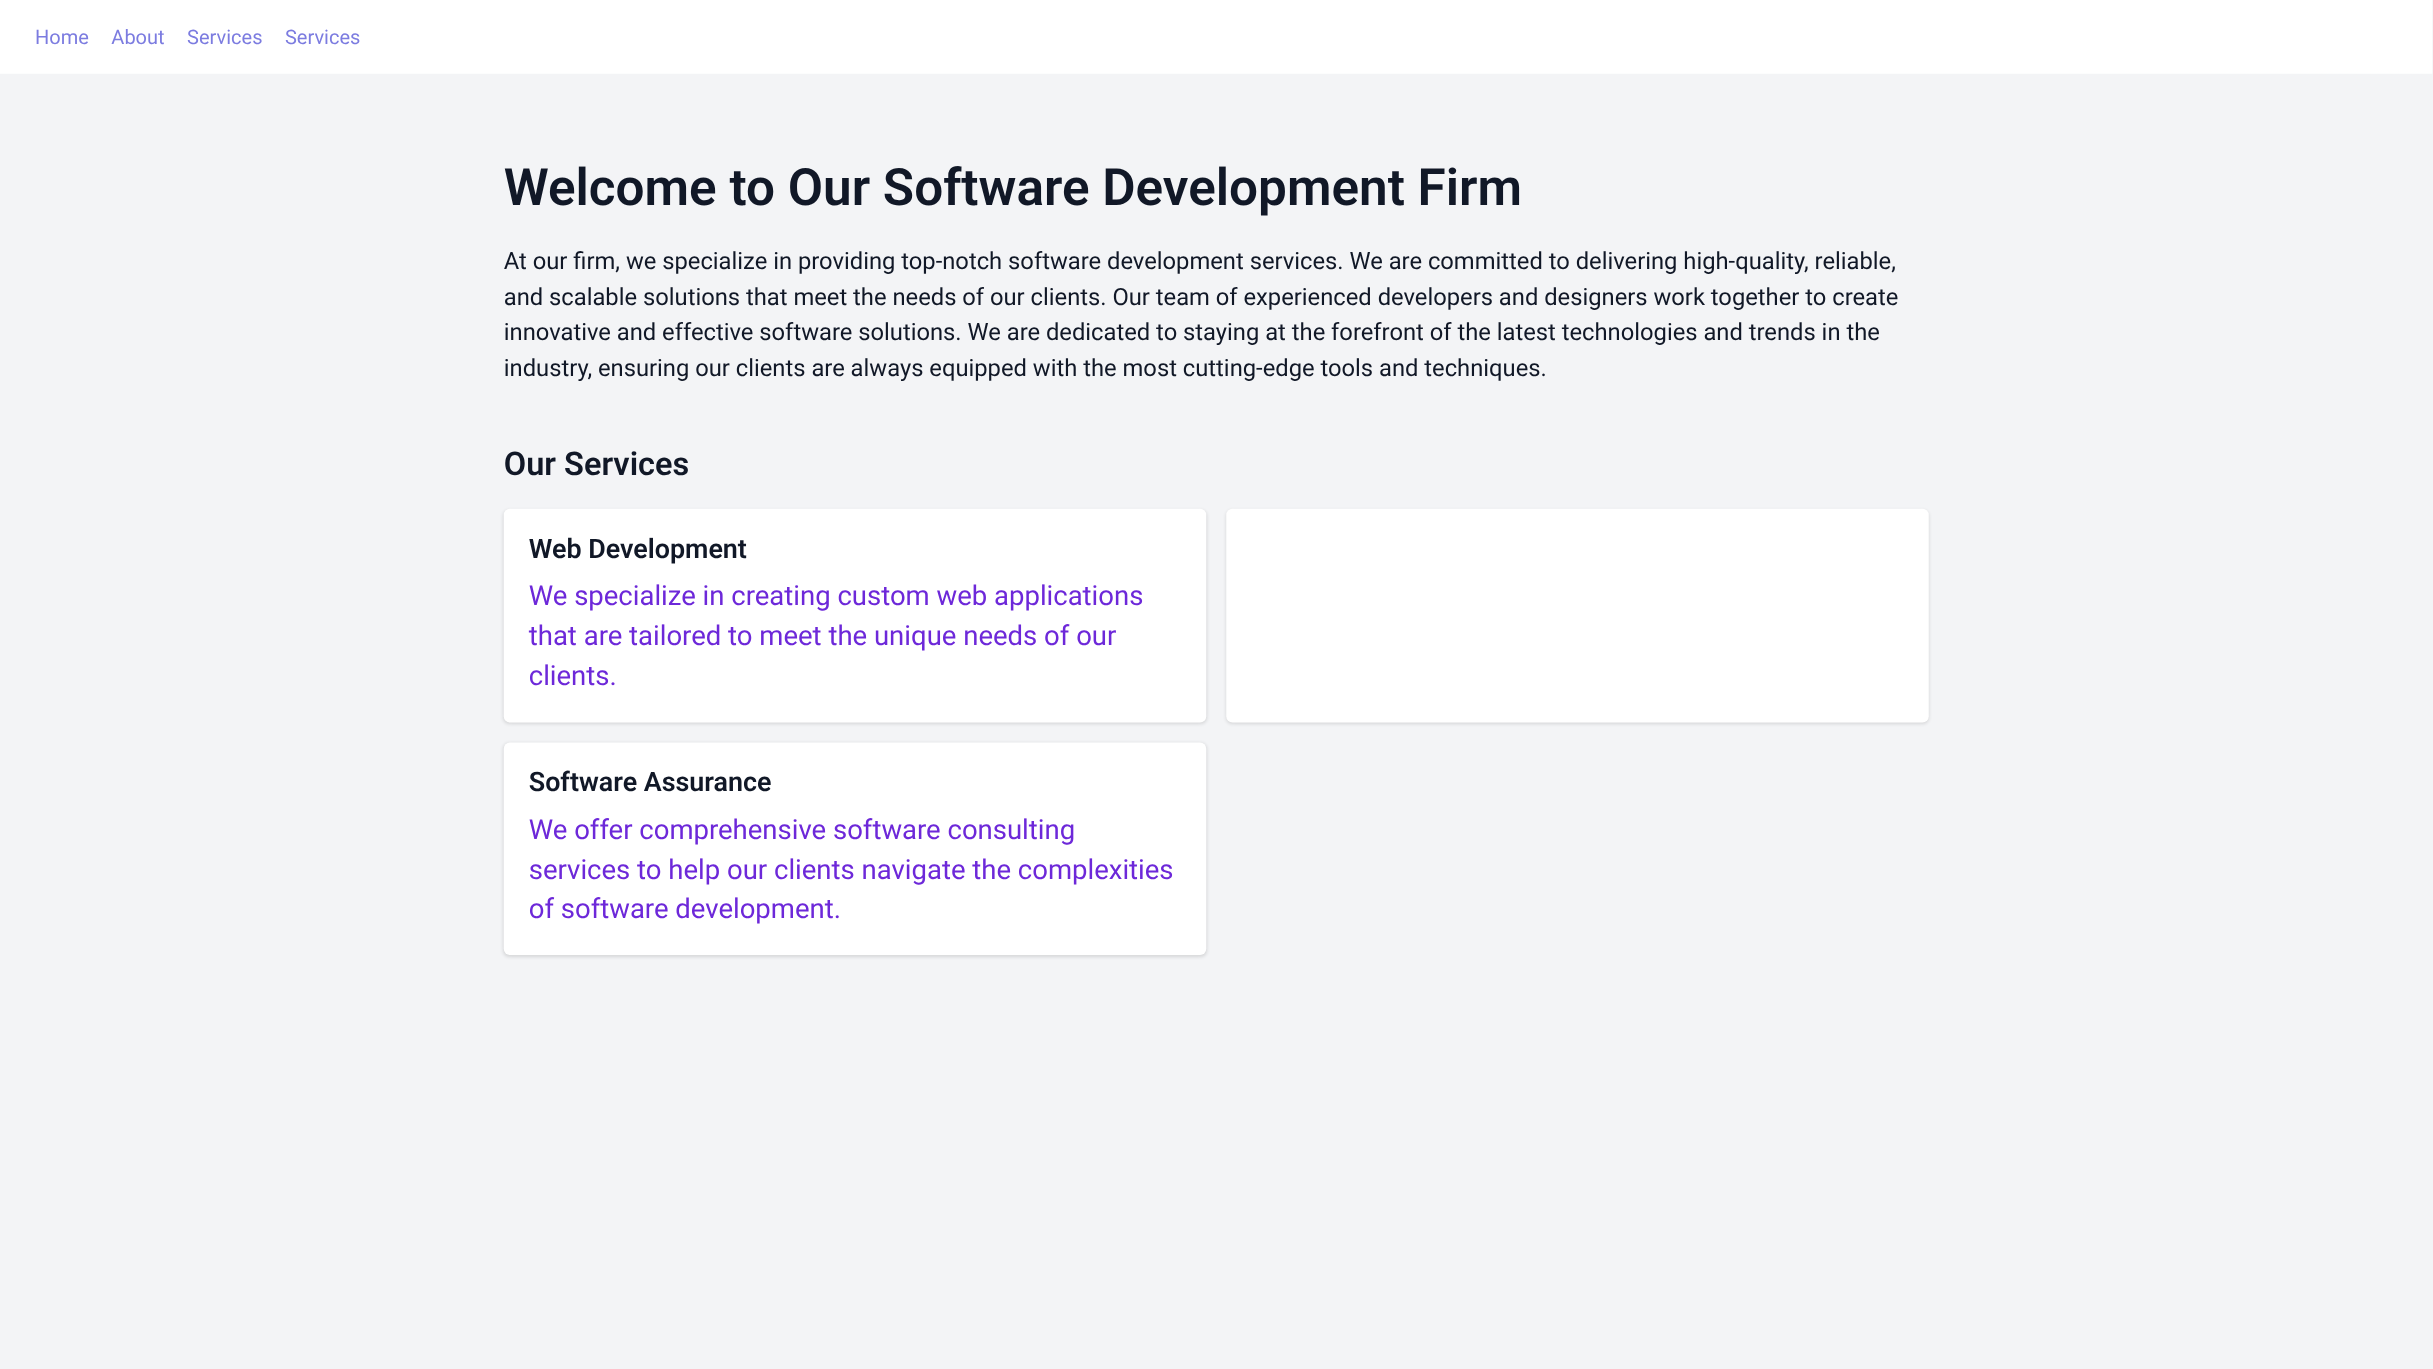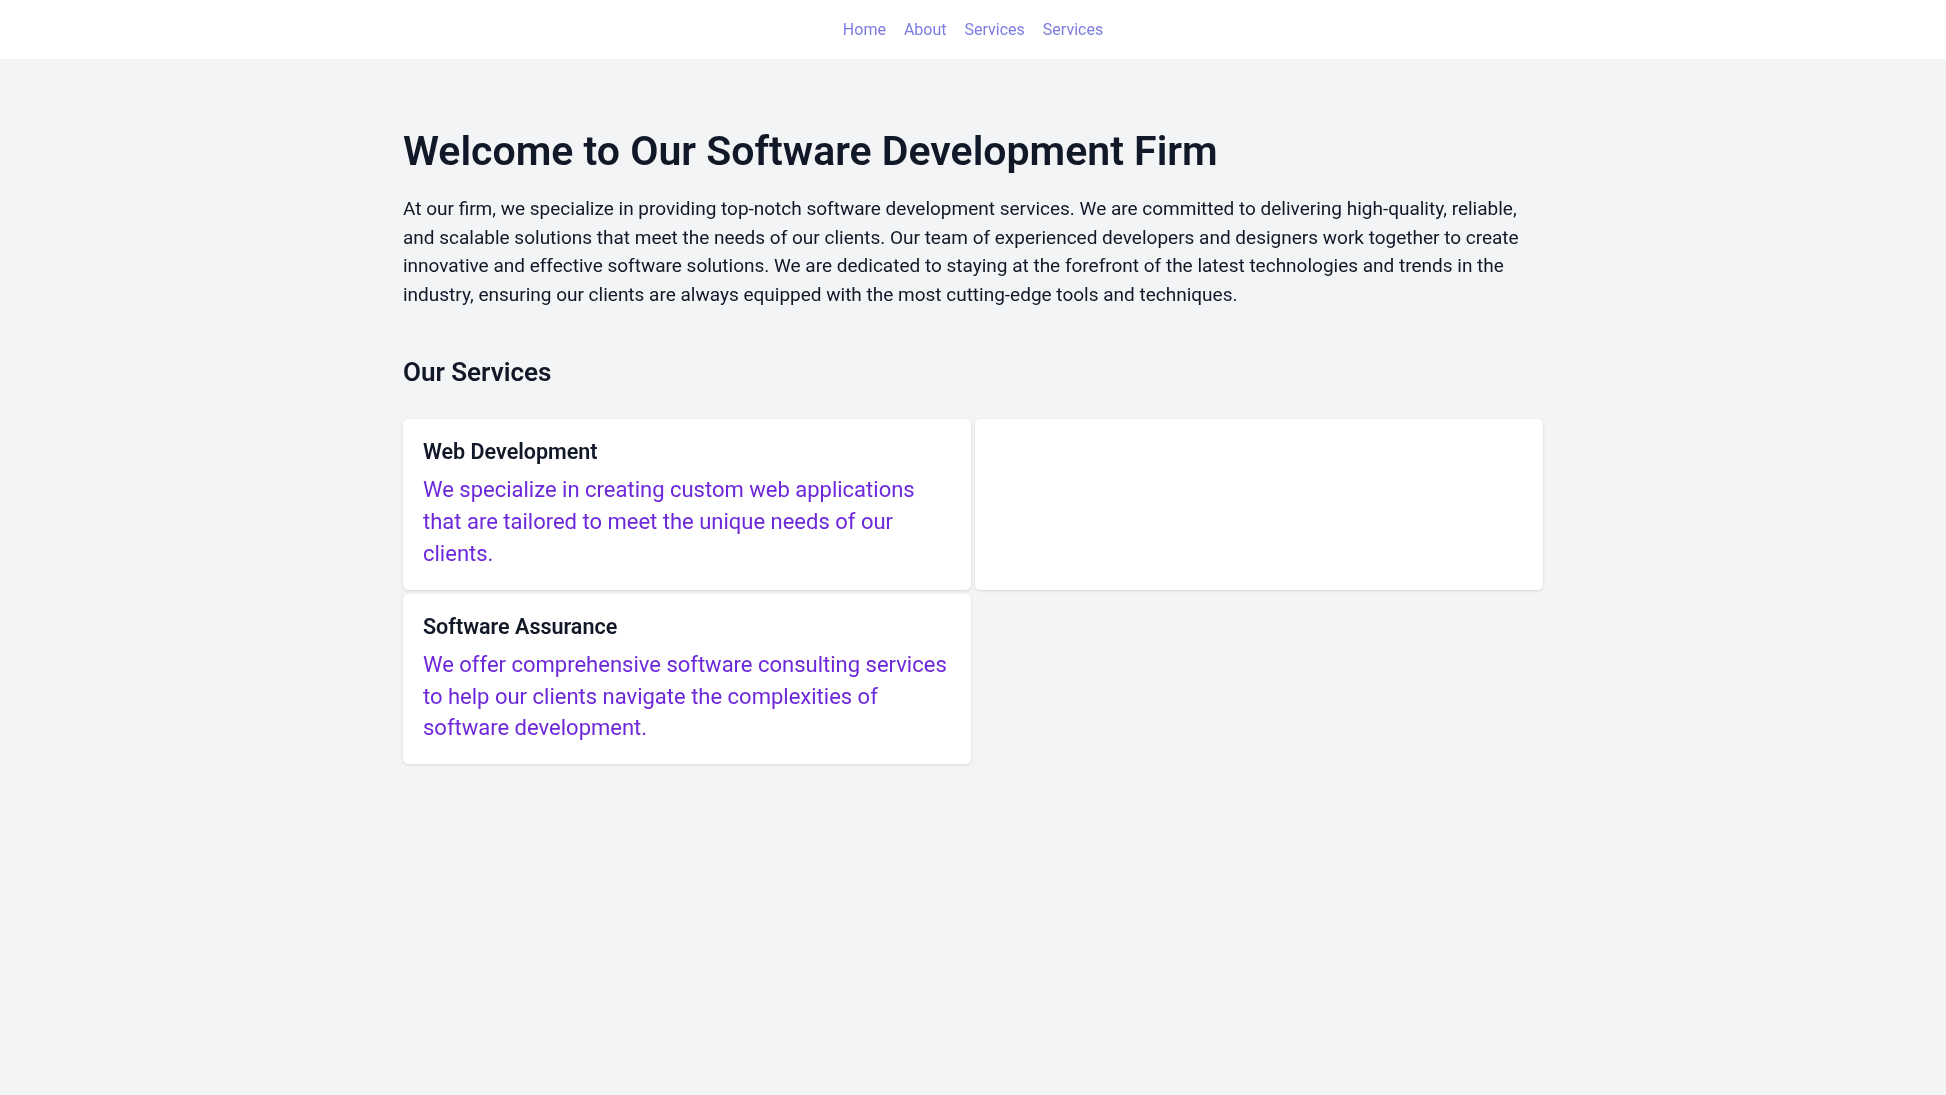--- a/index.html
+++ b/index.html
@@ -16,21 +16,20 @@
 
 .nav {
   background-color: #ffffff;
   padding: 20px 28px;
 }
 
 .nav ul {
   display: flex;
   list-style: none;
   gap: 18px;
-  justify-content: center;
 }
 
 .nav a {
   color: #7c7ce0;
   text-decoration: none;
   font-size: 16px;
 }
 
 .container {
   max-width: 1140px;
@@ -49,27 +48,27 @@
 }
 
 .hero p {
   font-size: 19px;
   line-height: 1.5;
 }
 
 .services h2 {
   font-size: 26px;
   font-weight: 600;
-  margin-bottom: 32px;
+  margin-bottom: 20px;
 }
 
 .grid {
   display: grid;
   grid-template-columns: 1fr 1fr;
-  gap: 4px;
+  gap: 16px;
 }
 
 .card {
   background-color: #ffffff;
   border-radius: 5px;
   padding: 20px;
   box-shadow: 0 1px 3px rgba(0, 0, 0, 0.12);
 }
 
 .card h3 {

